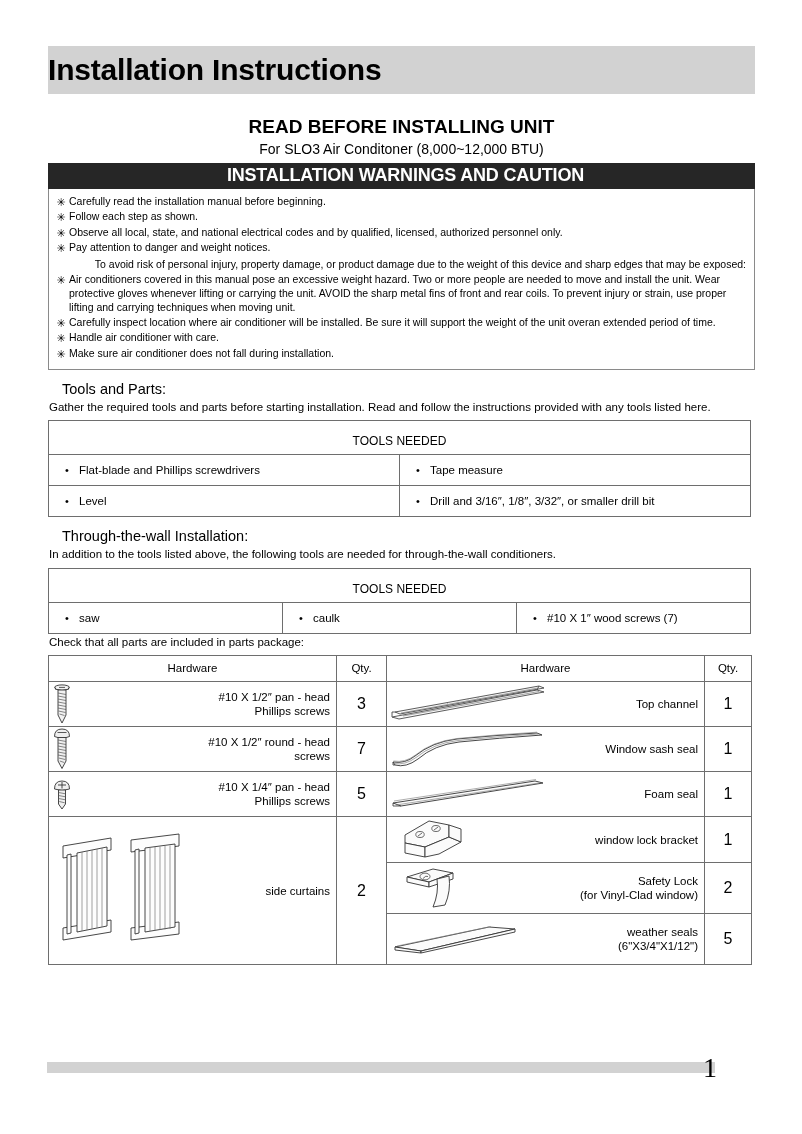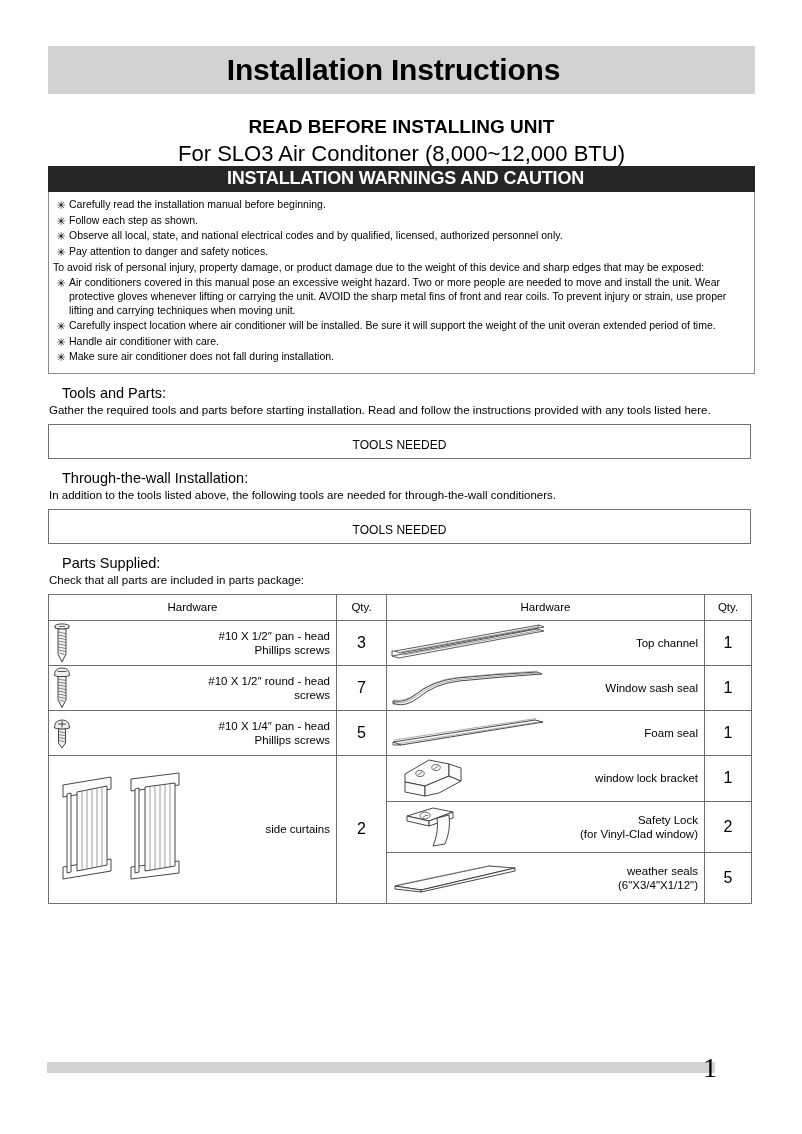--- a/index.html
+++ b/index.html
@@ -18,50 +18,49 @@
   .page {
     position: absolute;
     left: 48px;
     top: 0;
     width: 707px;
   }
 
   
   .title-band {
     background: #d2d2d2;
-    text-align: center;
     font-size: 30px;
     font-weight: bold;
     letter-spacing: -0.2px;
     padding: 7px 16px 8px 0;
     margin-top: 46px;
     line-height: 1.1;
   }
   .subtitle-1 {
     text-align: center;
     font-size: 19px;
     font-weight: bold;
     margin-top: 22px;
     line-height: 1.15;
   }
   .subtitle-2 {
     text-align: center;
-    font-size: 22px;
+    font-size: 14px;
     font-weight: normal;
     margin-top: 3px;
     line-height: 1.15;
   }
   .black-banner {
     background: #262626;
     color: #ffffff;
     text-align: center;
     font-size: 18px;
     font-weight: bold;
     padding: 2px 0 3px 8px;
-    margin-top: 0;
+    margin-top: 6px;
     letter-spacing: -0.2px;
   }
 
   
   .warn-box {
     border: 1px solid #8a8a8a;
     border-top: none;
     padding: 6px 8px 7px 4px;
     font-size: 10.5px;
     line-height: 1.32;
@@ -77,20 +76,21 @@
     text-align: center;
     font-size: 11px;
     line-height: 1.32;
     padding-top: 0px;
   }
   .warn-text { flex: 1; }
   .warn-plain {
     padding-left: 0px;
     margin: 1px 0 1px 0;
     line-height: 1.45;
+    text-align: right;
   }
 
   
   .sec-head {
     font-size: 14.5px;
     margin: 11px 0 0 14px;
     line-height: 1.2;
   }
   .sec-sub {
     font-size: 11.5px;
@@ -204,21 +204,21 @@
     <div class="warn-row">
       <span class="warn-star">✳</span>
       <span class="warn-text">Follow each step as shown.</span>
     </div>
     <div class="warn-row">
       <span class="warn-star">✳</span>
       <span class="warn-text">Observe all local, state, and national electrical codes and by qualified, licensed, authorized personnel only.</span>
     </div>
     <div class="warn-row">
       <span class="warn-star">✳</span>
-      <span class="warn-text">Pay attention to danger and safety notices.</span>
+      <span class="warn-text">Pay attention to danger and weight notices.</span>
     </div>
 
     <div class="warn-plain">To avoid risk of personal injury, property damage, or product damage due to the weight of this device and sharp edges that may be exposed:</div>
 
     <div class="warn-row">
       <span class="warn-star">✳</span>
       <span class="warn-text">Air conditioners covered in this manual pose an excessive weight hazard. Two or more people are needed to move and install the unit. Wear protective gloves whenever lifting or carrying the unit. AVOID the sharp metal fins of front and rear coils. To prevent injury or strain, use proper lifting and carrying techniques when moving unit.</span>
     </div>
     <div class="warn-row">
       <span class="warn-star">✳</span>
@@ -235,35 +235,47 @@
   </div>
 
   <div class="sec-head">Tools and Parts:</div>
   <div class="sec-sub">Gather the required tools and parts before starting installation. Read and follow the instructions provided with any tools listed here.</div>
 
   <table class="tbl">
     <tbody>
         <tr>
       <td class="tbl-head" colspan="2">TOOLS NEEDED</td>
     </tr>
+    <tr>
+      <td class="tool-cell" style="width:341px"><span class="bdot"></span><span>Flat-blade and Phillips screwdrivers</span></td>
+      <td class="tool-cell"><span class="bdot"></span><span>Tape measure</span></td>
+    </tr>
+    <tr>
+      <td class="tool-cell"><span class="bdot"></span><span>Level</span></td>
+      <td class="tool-cell"><span class="bdot"></span><span>Drill and 3/16″, 1/8″,  3/32″, or smaller drill bit</span></td>
+    </tr>
   </tbody>
     </table>
 
   <div class="sec-head">Through-the-wall Installation:</div>
   <div class="sec-sub">In addition to the tools listed above, the following tools are needed for through-the-wall conditioners.</div>
 
   <table class="tbl">
     <tbody>
         <tr>
       <td class="tbl-head" colspan="3">TOOLS NEEDED</td>
     </tr>
+    <tr>
+      <td class="tool-cell" style="width:228px"><span class="bdot"></span><span>saw</span></td>
+      <td class="tool-cell" style="width:237px"><span class="bdot"></span><span>caulk</span></td>
+      <td class="tool-cell"><span class="bdot"></span><span>#10 X 1″ wood screws (7)</span></td>
+    </tr>
   </tbody>
     </table>
 
-  <div class="sec-head">Parts Supplied:</div>
   <div class="sec-sub">Check that all parts are included in parts package:</div>
 
   <table class="parts">
     <colgroup>
       <col style="width:288px">
       <col style="width:50px">
       <col style="width:318px">
       <col style="width:47px">
     </colgroup>
 

